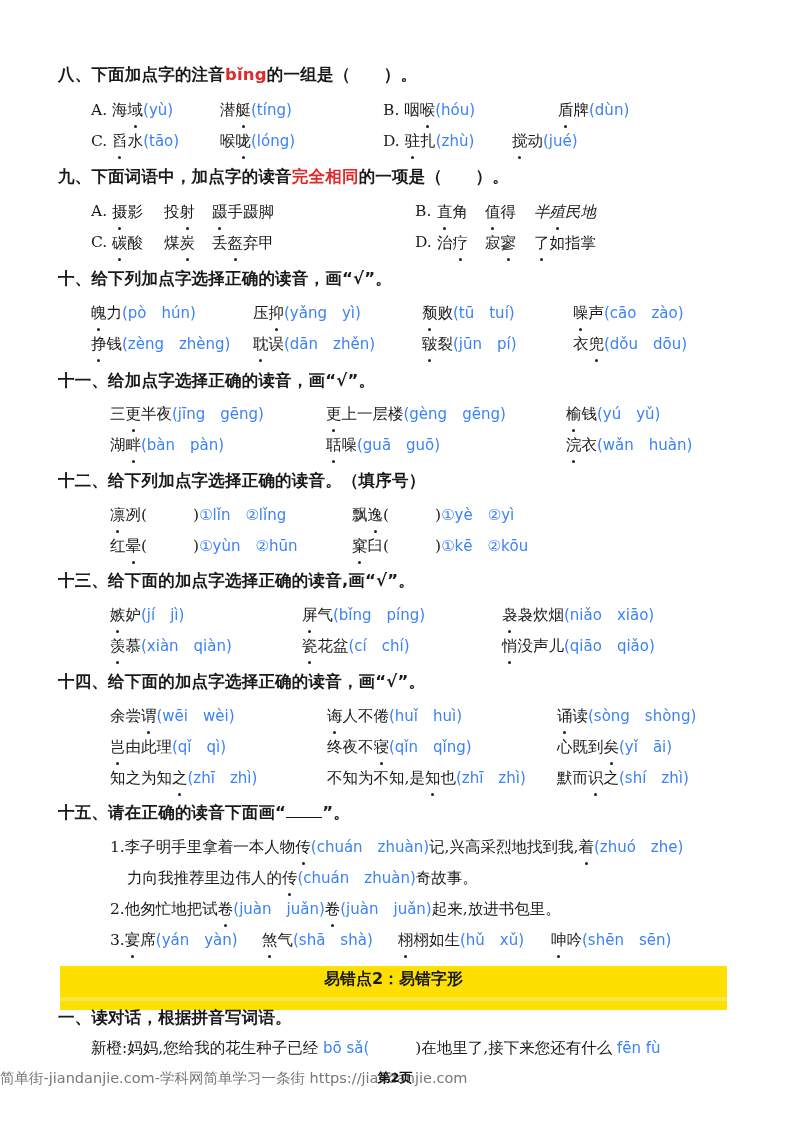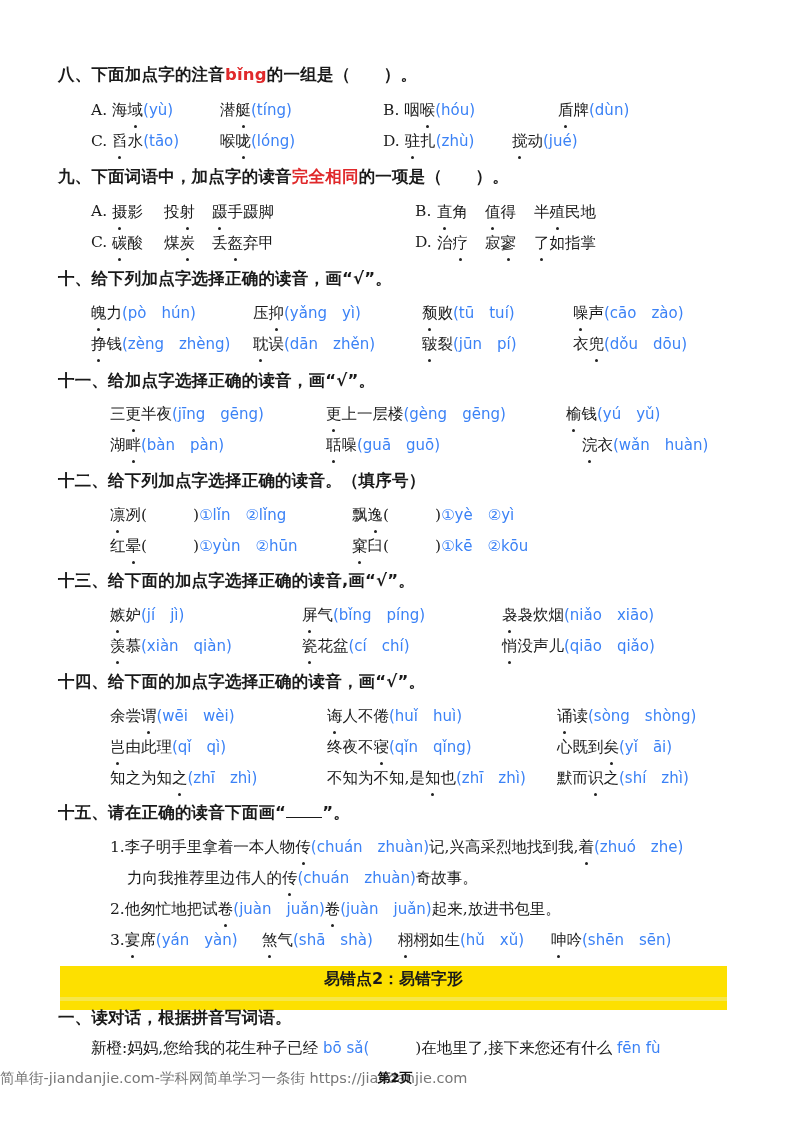--- a/index.html
+++ b/index.html
@@ -55,21 +55,21 @@
 <div class="row" style="top:202px;">
   <span class="item" style="left:91px;">A.</span>
   <span class="item" style="left:112px;"><span class="dot">摄</span>影</span>
   <span class="item" style="left:164px;">投<span class="dot">射</span></span>
   <span class="item" style="left:212px;"><span class="dot">蹑</span>手蹑脚</span>
 </div>
 <div class="row" style="top:202px;">
   <span class="item" style="left:415px;">B.</span>
   <span class="item" style="left:437px;"><span class="dot">直</span>角</span>
   <span class="item" style="left:485px;"><span class="dot">值</span>得</span>
-  <span class="item" style="left:534px;">半<span class="dot">殖</span>民地</span>
+  <span class="item" style="left:534px;font-style:italic;">半<span class="dot">殖</span>民地</span>
 </div>
 <div class="row" style="top:233px;">
   <span class="item" style="left:91px;">C.</span>
   <span class="item" style="left:112px;"><span class="dot">碳</span>酸</span>
   <span class="item" style="left:164px;">煤<span class="dot">炭</span></span>
   <span class="item" style="left:212px;">丢<span class="dot">盔</span>弃甲</span>
 </div>
 <div class="row" style="top:233px;">
   <span class="item" style="left:415px;">D.</span>
   <span class="item" style="left:437px;">治<span class="dot">疗</span></span>
@@ -93,21 +93,21 @@
 
 <div class="q-title" style="top:370px;">十一、给加点字选择正确的读音，画“√”。</div>
 <div class="row" style="top:404px;">
   <span class="item" style="left:110px;">三<span class="dot">更</span>半夜<span class="py">(jīng　gēng)</span></span>
   <span class="item" style="left:326px;"><span class="dot">更</span>上一层楼<span class="py">(gèng　gēng)</span></span>
   <span class="item" style="left:566px;"><span class="dot">榆</span>钱<span class="py">(yú　yǔ)</span></span>
 </div>
 <div class="row" style="top:435px;">
   <span class="item" style="left:110px;">湖<span class="dot">畔</span><span class="py">(bàn　pàn)</span></span>
   <span class="item" style="left:326px;"><span class="dot">聒</span>噪<span class="py">(guā　guō)</span></span>
-  <span class="item" style="left:566px;margin-left:16px;"><span class="dot">浣</span>衣<span class="py">(wǎn　huàn)</span></span>
+  <span class="item" style="left:566px;"><span class="dot">浣</span>衣<span class="py">(wǎn　huàn)</span></span>
 </div>
 
 <div class="q-title" style="top:470px;">十二、给下列加点字选择正确的读音。（填序号）</div>
 <div class="row" style="top:505px;">
   <span class="item" style="left:110px;"><span class="dot">凛</span>冽(<span class="blank"></span>)<span class="py">①lǐn　②lǐng</span></span>
   <span class="item" style="left:352px;">飘<span class="dot">逸</span>(<span class="blank"></span>)<span class="py">①yè　②yì</span></span>
 </div>
 <div class="row" style="top:536px;">
   <span class="item" style="left:110px;">红<span class="dot">晕</span>(<span class="blank"></span>)<span class="py">①yùn　②hūn</span></span>
   <span class="item" style="left:352px;"><span class="dot">窠</span>臼(<span class="blank"></span>)<span class="py">①kē　②kōu</span></span>

